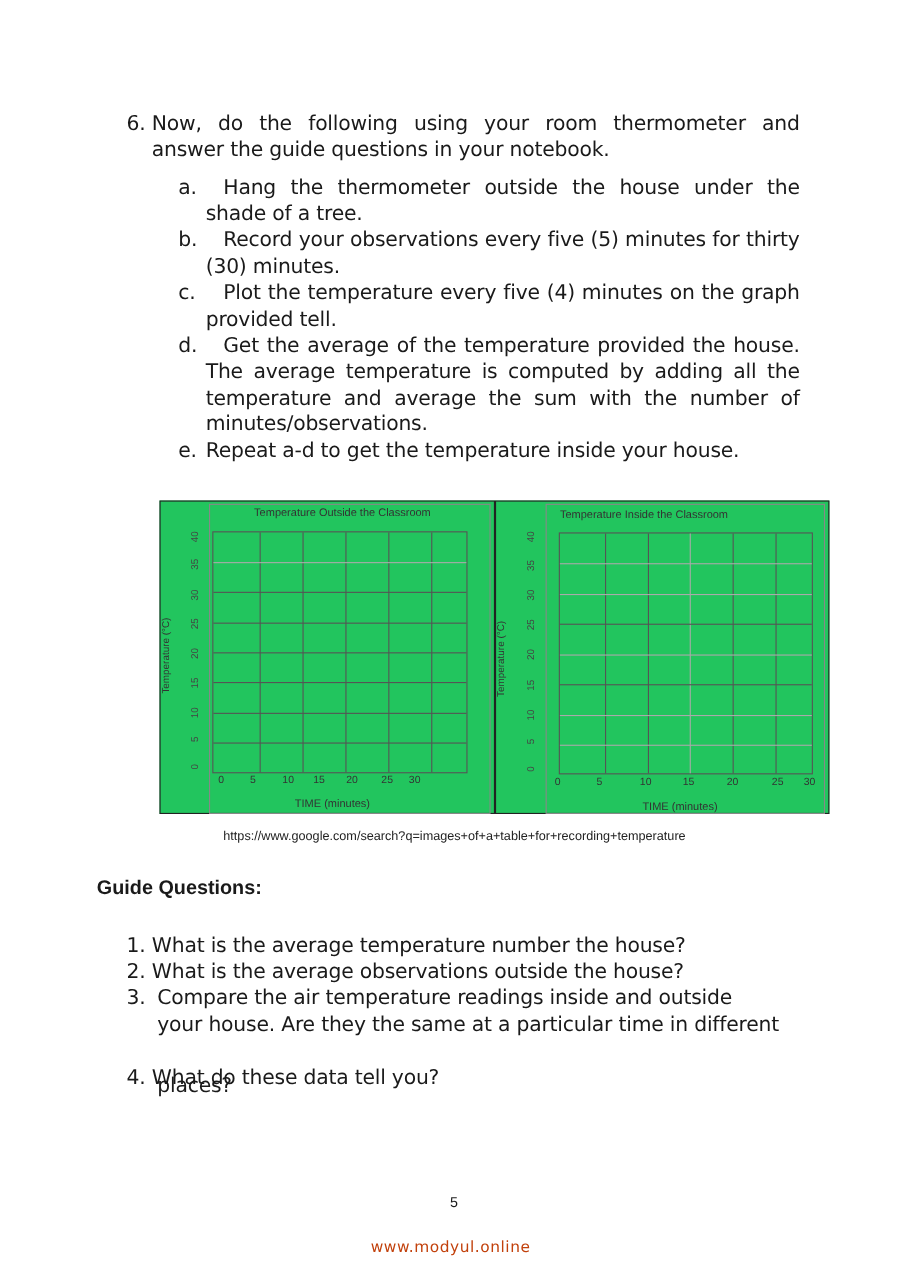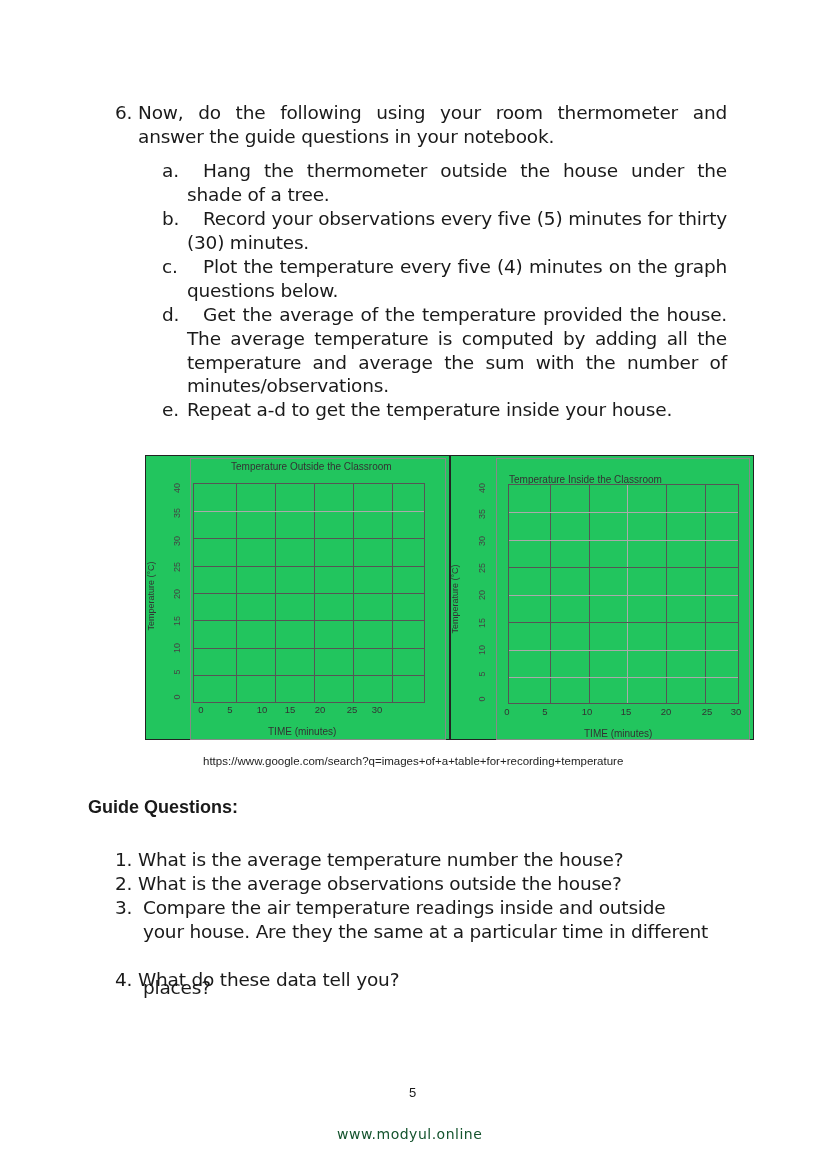--- a/index.html
+++ b/index.html
@@ -14,40 +14,40 @@
   .grid{position:absolute;border:1px solid #555;box-sizing:border-box;}
   .vline{position:absolute;top:0;bottom:0;width:1px;background:#555;}
   .hline{position:absolute;left:0;right:0;height:1px;background:#555;}
   .ytick{position:absolute;font-family:"Liberation Sans",sans-serif;font-size:9px;color:#444;transform:rotate(-90deg);transform-origin:center;width:20px;text-align:center;}
   .xtick{position:absolute;font-family:"Liberation Sans",sans-serif;font-size:9.5px;color:#333;width:20px;text-align:center;}
   .ylabel{position:absolute;font-family:"Liberation Sans",sans-serif;font-size:9px;color:#333;transform:rotate(-90deg);white-space:nowrap;transform-origin:center;width:120px;text-align:center;}
   .xlabel{position:absolute;font-family:"Liberation Sans",sans-serif;font-size:10px;color:#333;white-space:nowrap;}
   .source{font-family:"Liberation Sans",sans-serif;font-size:11.5px;color:#222;}
   .heading{font-family:"Liberation Sans",sans-serif;font-weight:bold;font-size:18px;}
   .pagenum{font-family:"Liberation Sans",sans-serif;font-size:13px;}
-  .watermark{font-family:"DejaVu Sans",sans-serif;font-size:14px;color:#14532d;letter-spacing:0.5px;}
+  .watermark{font-family:"DejaVu Sans",sans-serif;font-size:14px;color:#c2410c;letter-spacing:0.5px;}
 </style>
 </head>
 <body>
 
 <div class="abs line" style="left:115px;top:101px;">6.</div>
 <div class="abs line just" style="left:138px;top:101px;width:589px;">Now, do the following using your room thermometer and</div>
 <div class="abs line" style="left:138px;top:125px;">answer the guide questions in your notebook.</div>
 
 <div class="abs line" style="left:162px;top:159px;">a.</div>
 <div class="abs line just" style="left:203px;top:159px;width:524px;">Hang the thermometer outside the house under the</div>
 <div class="abs line" style="left:187px;top:183px;">shade of a tree.</div>
 
 <div class="abs line" style="left:162px;top:207px;">b.</div>
 <div class="abs line just" style="left:203px;top:207px;width:524px;">Record your observations every five (5) minutes for thirty</div>
 <div class="abs line" style="left:187px;top:231px;">(30) minutes.</div>
 
 <div class="abs line" style="left:162px;top:255px;">c.</div>
 <div class="abs line just" style="left:203px;top:255px;width:524px;">Plot the temperature every five (4) minutes on the graph</div>
-<div class="abs line" style="left:187px;top:279px;">questions below.</div>
+<div class="abs line" style="left:187px;top:279px;">provided tell.</div>
 
 <div class="abs line" style="left:162px;top:303px;">d.</div>
 <div class="abs line just" style="left:203px;top:303px;width:524px;">Get the average of the temperature provided the house.</div>
 <div class="abs line just" style="left:187px;top:327px;width:540px;">The average temperature is computed by adding all the</div>
 <div class="abs line just" style="left:187px;top:351px;width:540px;">temperature and average the sum with the number of</div>
 <div class="abs line" style="left:187px;top:374px;">minutes/observations.</div>
 
 <div class="abs line" style="left:162px;top:398px;">e.</div>
 <div class="abs line" style="left:187px;top:398px;">Repeat a-d to get the temperature inside your house.</div>
 
@@ -85,21 +85,21 @@
   <div class="xtick" style="left:106px;top:248px;">10</div>
   <div class="xtick" style="left:134px;top:248px;">15</div>
   <div class="xtick" style="left:164px;top:248px;">20</div>
   <div class="xtick" style="left:196px;top:248px;">25</div>
   <div class="xtick" style="left:221px;top:248px;">30</div>
   <div class="xlabel" style="left:122px;top:270px;">TIME (minutes)</div>
 </div>
 
 <div class="chart-outer" style="left:450px;top:455px;width:304px;height:285px;">
   <div class="chart-inner" style="left:45px;top:2px;width:254px;height:282px;"></div>
-  <div class="chart-title" style="left:58px;top:18px;text-align:right;">Temperature Inside the Classroom</div>
+  <div class="chart-title" style="left:58px;top:7px;text-align:right;">Temperature Inside the Classroom</div>
   <div class="ylabel" style="left:-56px;top:138px;">Temperature (°C)</div>
   <div class="grid" style="left:57px;top:28px;width:231px;height:220px;">
     <div class="vline" style="left:41px;"></div>
     <div class="vline" style="left:80px;"></div>
     <div class="vline" style="left:118px;background:#aaa;"></div>
     <div class="vline" style="left:157px;"></div>
     <div class="vline" style="left:196px;"></div>
     <div class="hline" style="top:27px;background:#aaa;"></div>
     <div class="hline" style="top:55px;background:#aaa;"></div>
     <div class="hline" style="top:82px;"></div>

